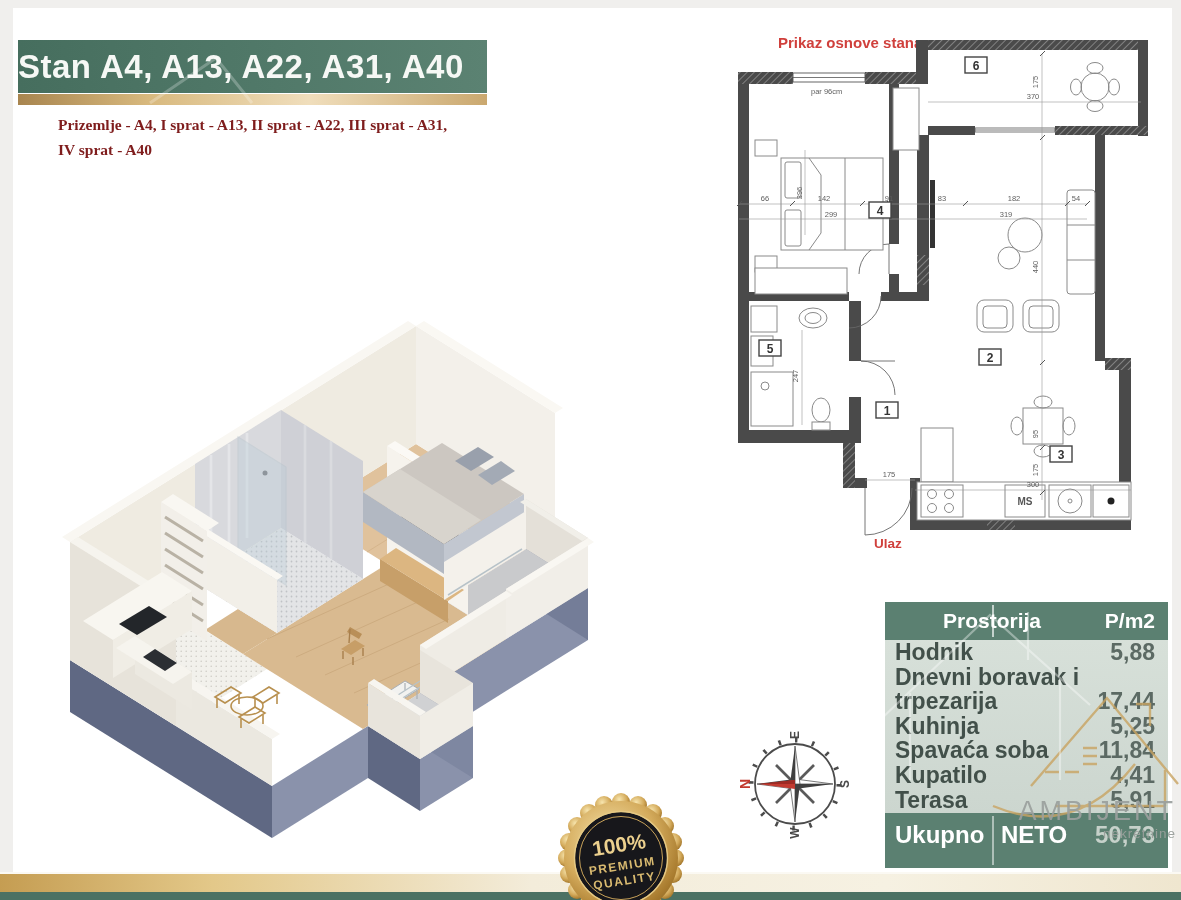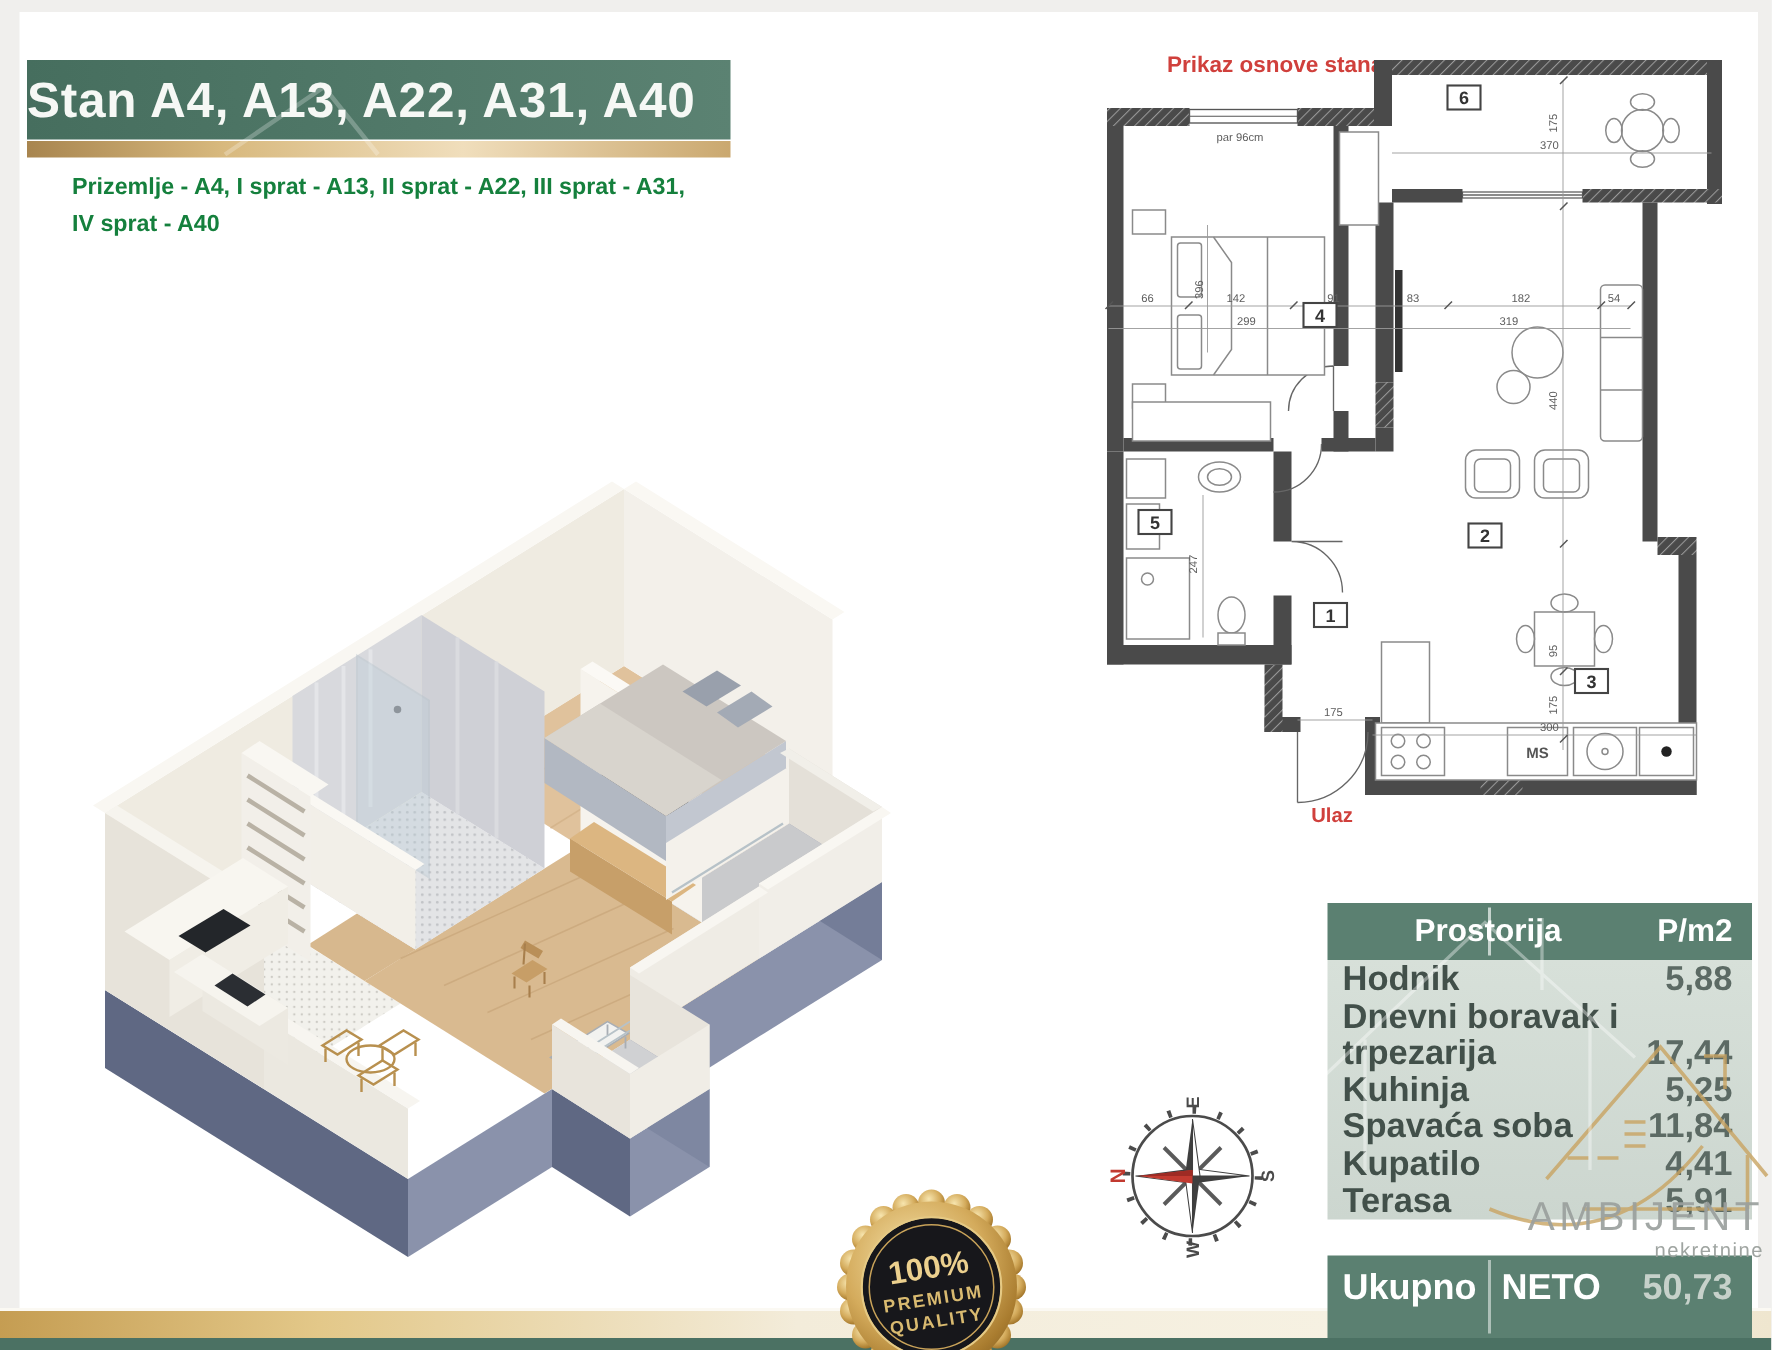--- a/index.html
+++ b/index.html
@@ -8,37 +8,37 @@
   .abs{position:absolute;}
   
   .edge{background:#f0efed;}
   
   .banner{left:18px;top:40px;width:469px;height:53px;
           background:linear-gradient(90deg,#466e5e 0%,#517969 55%,#5b8272 100%);
           color:#f6f8f5;font-size:33px;font-weight:bold;line-height:54px;
           letter-spacing:.5px;box-sizing:border-box;white-space:nowrap;}
   .goldstripe{left:18px;top:94px;width:469px;height:11px;
           background:linear-gradient(90deg,#a8854f 0%,#d8b97e 28%,#f0debc 62%,#caa86f 100%);}
-  .subtitle{left:48px;top:112px;width:450px;font-size:15.5px;font-weight:bold;
-          color:#15803d;line-height:25px;}
+  .subtitle{left:58px;top:112px;width:450px;font-size:15.5px;font-weight:bold;
+          color:#7f1d1d;line-height:25px;font-family:Liberation Serif, serif;}
   
   .tbl{left:885px;top:602px;width:283px;height:266px;}
   .tbl-header,.tbl-footer{position:absolute;left:0;width:100%;background:#5b8071;color:#fff;
           font-weight:bold;box-sizing:border-box;}
   .tbl-header{top:0;height:38px;line-height:38px;font-size:21px;}
   .tbl-divider{position:absolute;left:107px;top:3px;bottom:3px;width:2px;background:rgba(255,255,255,.65);}
   .th-room{position:absolute;left:10px;top:0;margin-left:48px;}
   .th-area{position:absolute;right:13px;top:0;}
   .tbl-body{position:absolute;left:0;top:38px;width:100%;height:173px;
           background:linear-gradient(180deg,#d7e0d9 0%,#ccd6cf 100%);}
   .t-row{display:flex;justify-content:space-between;height:24.6px;line-height:24.6px;
           padding:0 13px 0 10px;font-size:23px;font-weight:bold;}
   .t-room{color:#42504a;white-space:nowrap;}
   .t-val{color:#5c6a64;}
-  .tbl-footer{top:211px;height:55px;font-size:24px;margin-top:24px;}
+  .tbl-footer{top:211px;height:55px;font-size:24px;}
   .tf-left{position:absolute;left:10px;top:4px;line-height:36px;}
   .tf-right{position:absolute;left:116px;top:4px;line-height:36px;}
   .tf-val{position:absolute;right:13px;top:4px;line-height:36px;color:#c6d1ca;}
   .tbl-footer .tbl-divider{background:rgba(255,255,255,.5);}
   
   .band-gold{left:0;top:872px;width:1181px;height:20px;
           background:linear-gradient(90deg,#c59d52 0%,#e3c889 18%,#f3ecda 45%,#f6f1e2 75%,#efe6cf 100%);
           border-top:2px solid #fbf9f3;}
   .band-green{left:0;top:892px;width:1181px;height:8px;background:#4b7163;}
   

